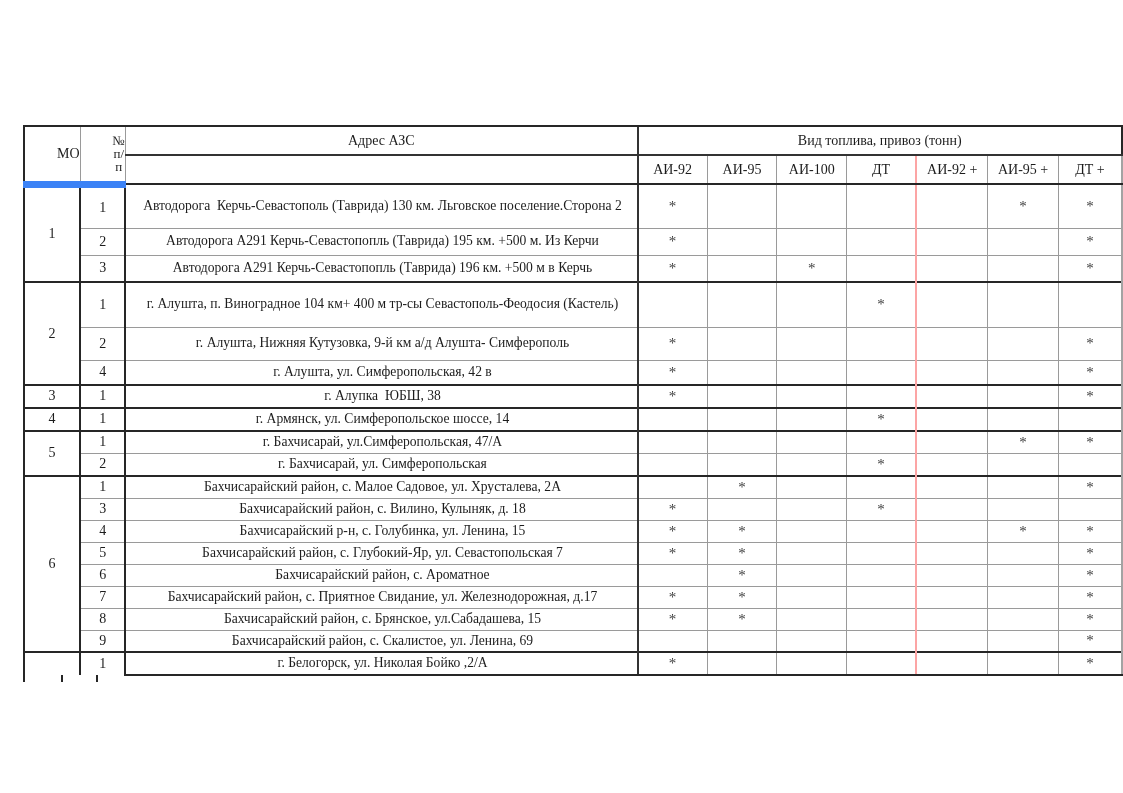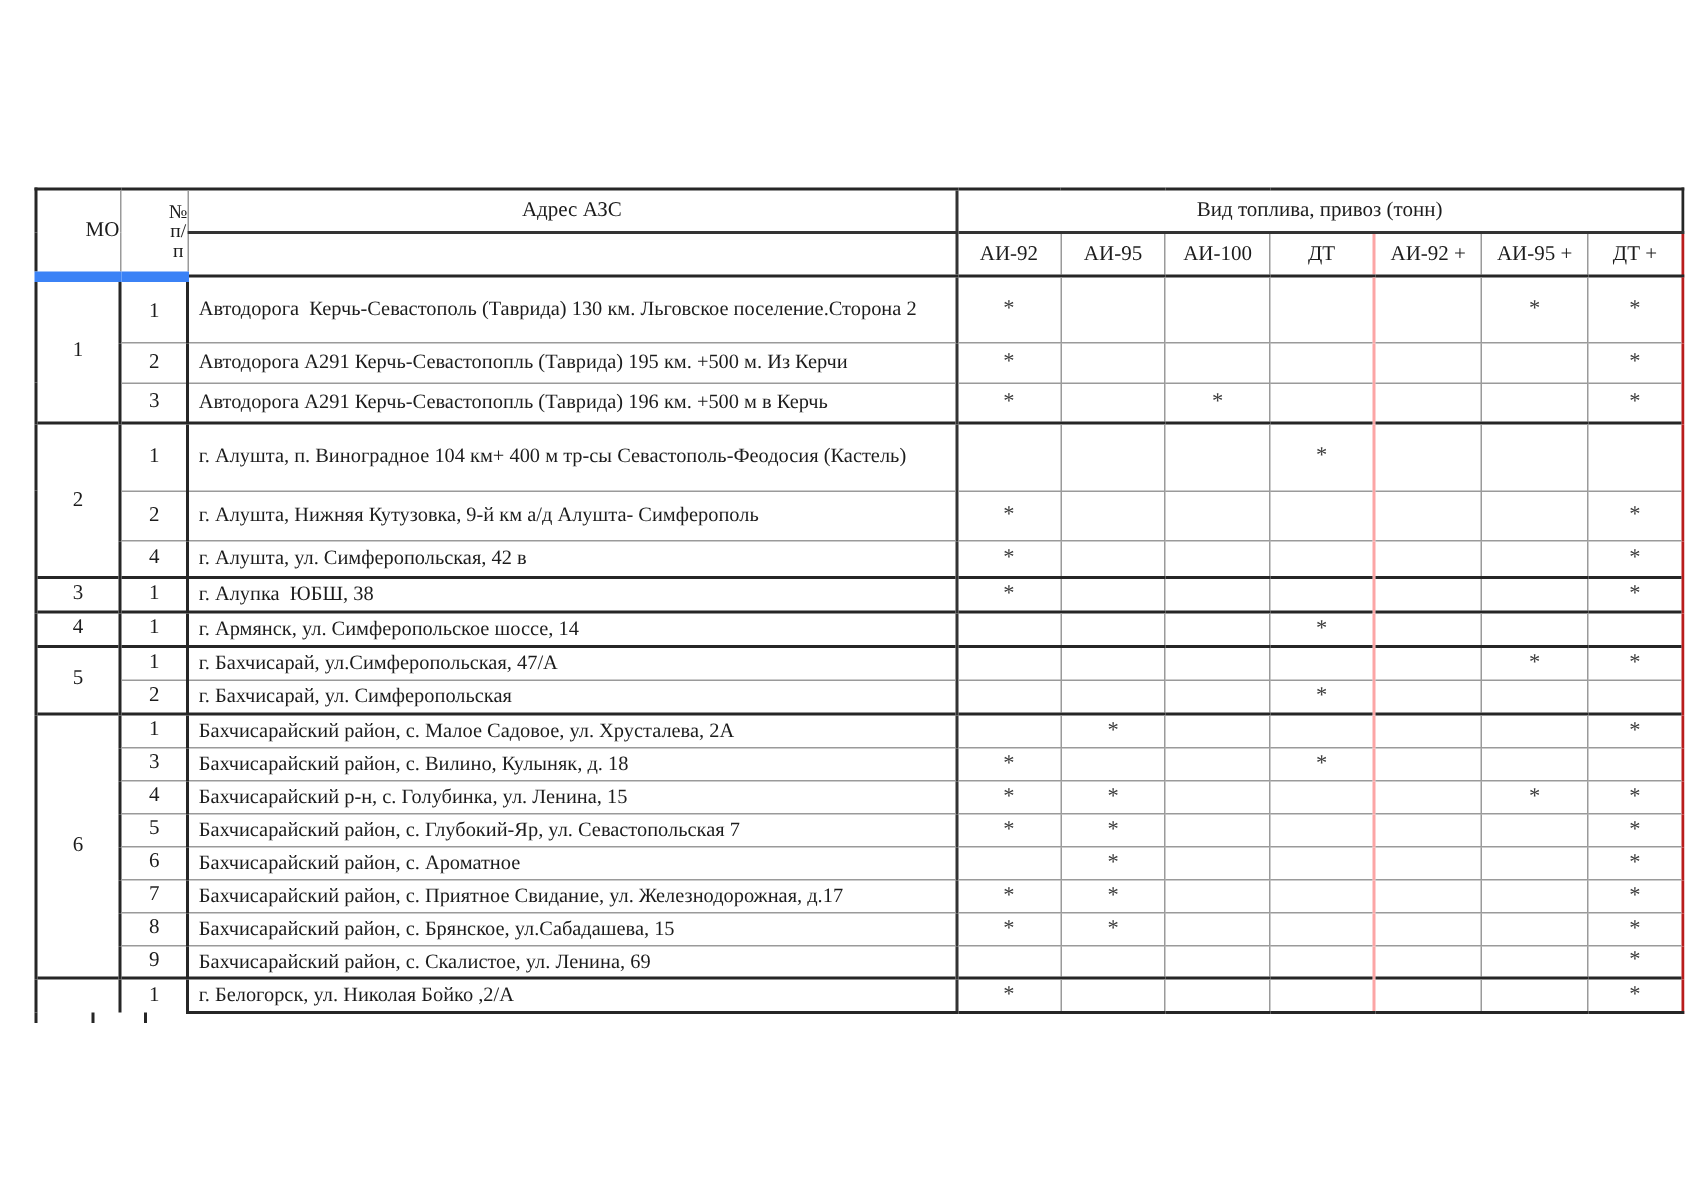--- a/index.html
+++ b/index.html
@@ -26,27 +26,27 @@
   .mo-h,.num-h{border-bottom:7px solid #3b82f6;font-size:14px;padding-left:32px;}
   .num-h{font-size:13px;line-height:13px;}
   .addr-h,.group-h{border-bottom:2px solid #333333;font-size:14px;border-radius:14px;}
   .addr-sub{border-bottom:2px solid #262626;}
   th{text-align:center;vertical-align:middle;font-size:14px;}
   
   td{font-size:14px;vertical-align:middle;}
   .mo-cell{text-align:center;font-size:14px;}
   .num-cell{text-align:center;font-size:14px;border-left:2px solid #262626;}
   .addr-cell{
-    text-align:left;padding:1px 4px 1px 6px;line-height:1.38;
+    text-align:center;padding:1px 4px 1px 6px;line-height:1.38;
     border-left:2px solid #262626;white-space:pre-wrap;font-size:13.6px;
   }
   .fuel-cell{text-align:center;color:#3d3d3d;font-size:15px;}
   .f0{border-left:2px solid #333333;}
   .f4{border-left:2px solid #fca5a5;}
-  .f6{border-right:2px solid #b91c1c;}
+  .f6{border-right:2px solid #a3a3a3;}
   tr.sec-top td{border-top:2px solid #262626;}
   tr.last-row td{border-bottom:2px solid #262626;}
   tr.last-row .mo-cell, tr.last-row .num-cell{border-bottom:none;}
   
   .tails{position:absolute;left:23px;width:74px;height:7px;pointer-events:none;}
   .tails i{position:absolute;top:0;height:7px;width:0;border-left:2px solid #262626;}
   .tails .t1{left:0;}
   .tails .t2{left:38px;}
   .tails .t3{left:73px;}
 </style>

